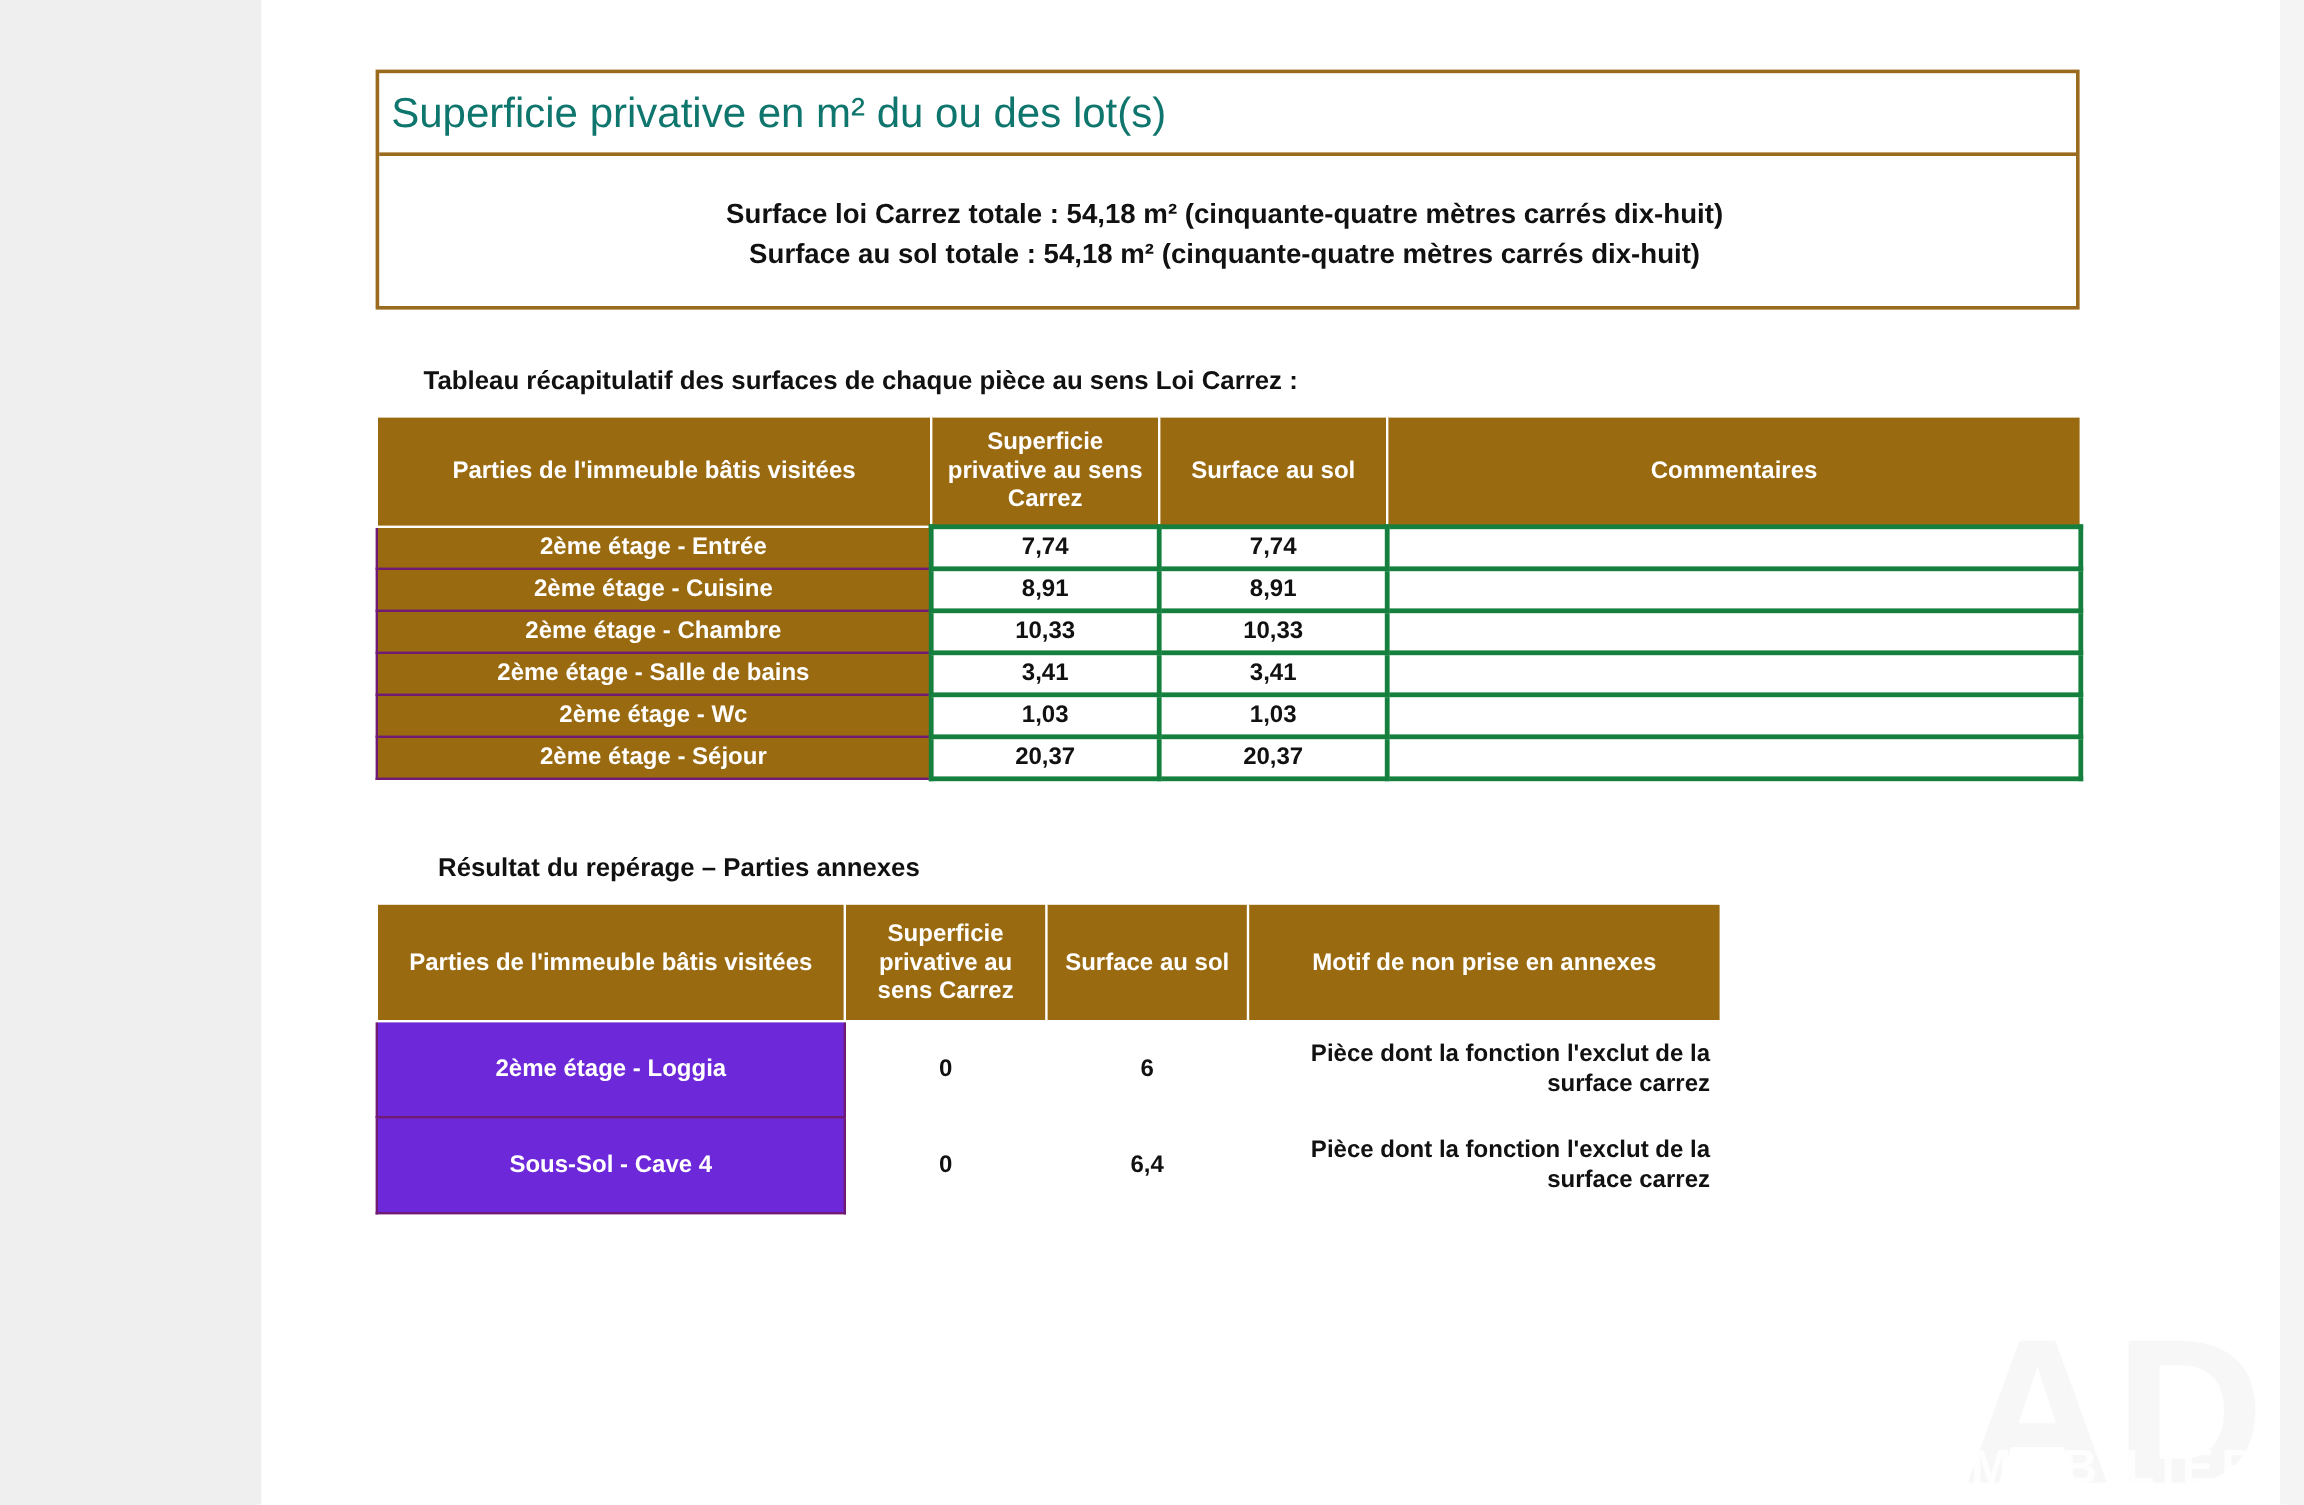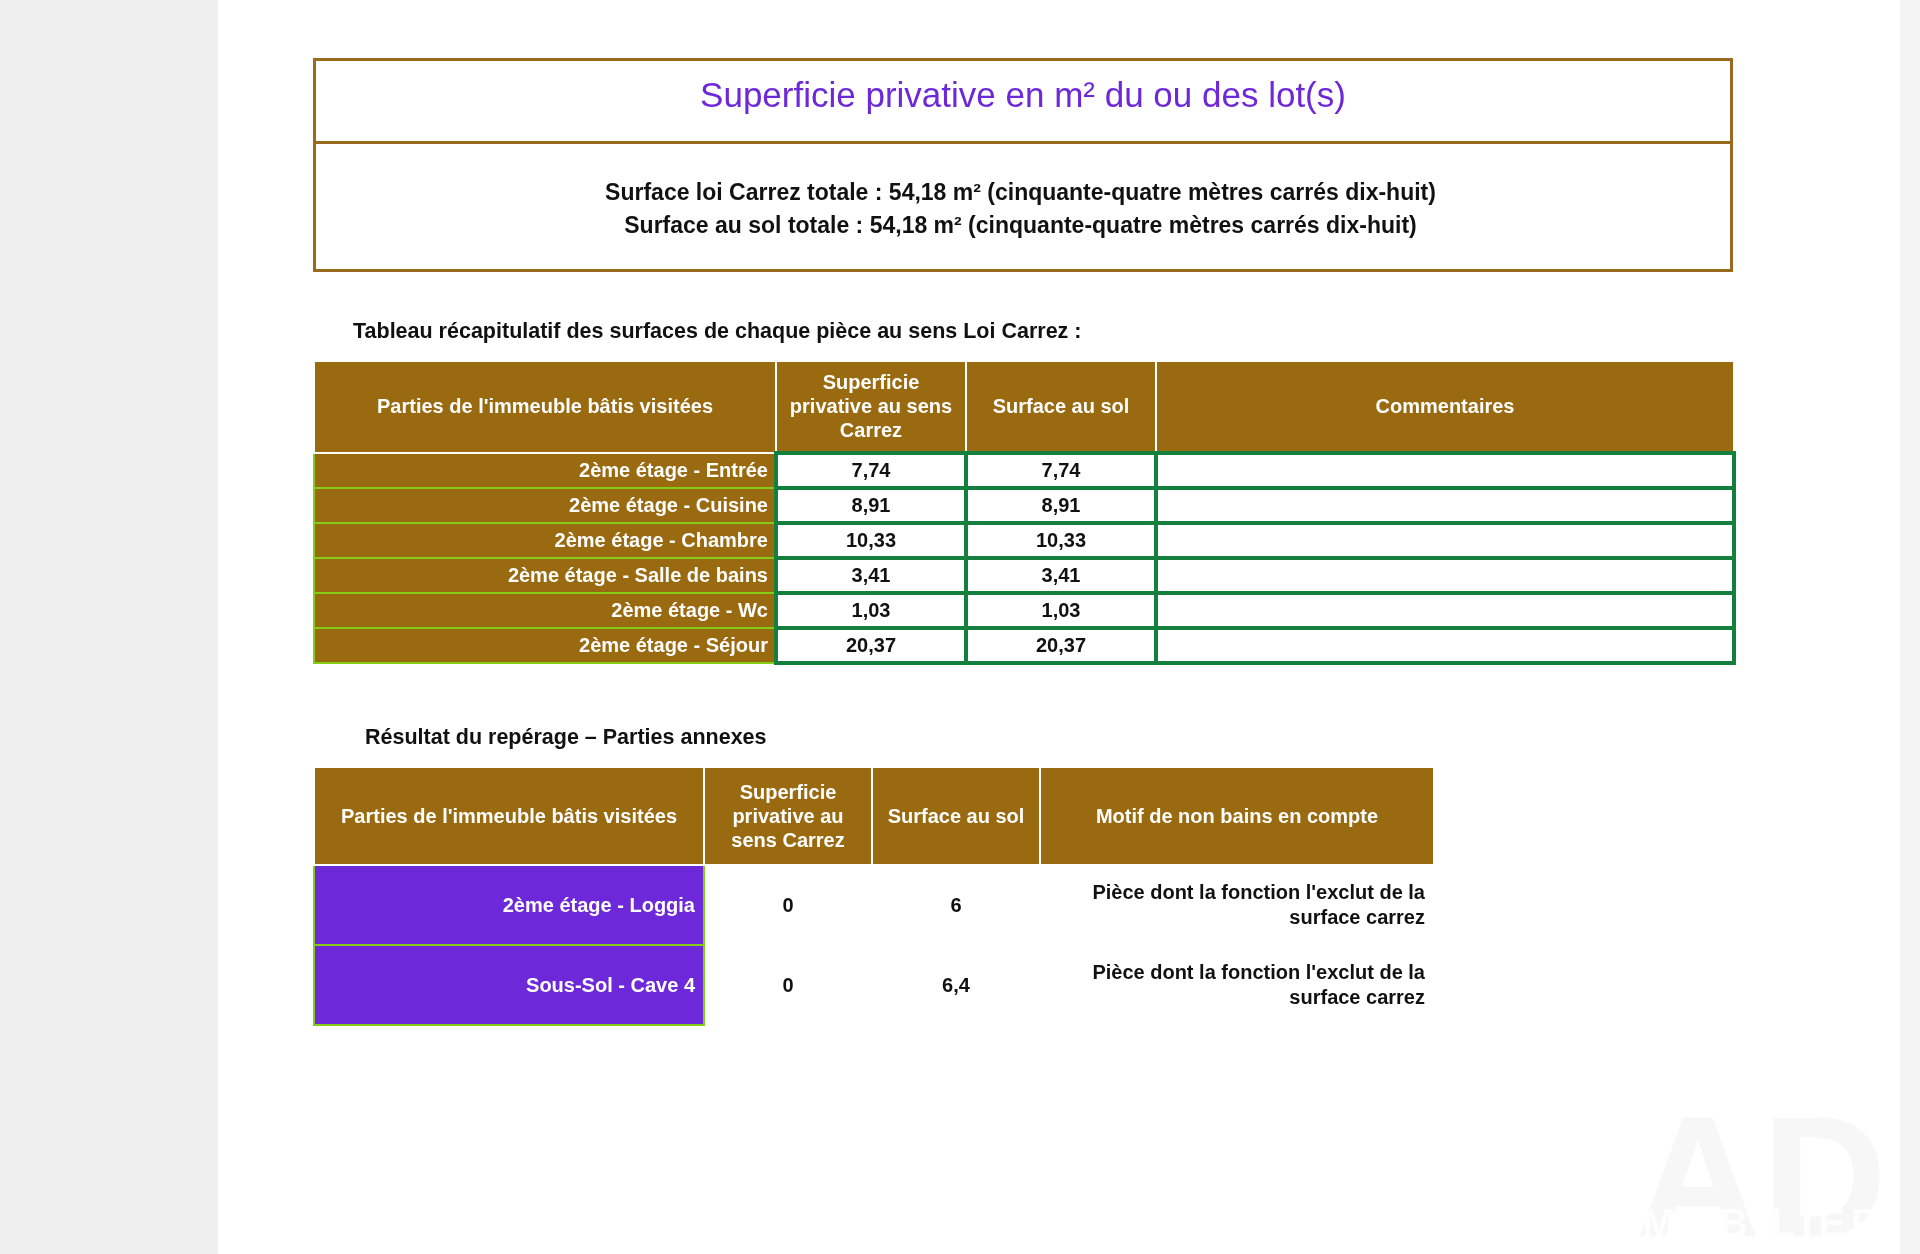--- a/index.html
+++ b/index.html
@@ -44,25 +44,24 @@
     left: 95px;
     top: 58px;
     width: 1420px;
   }
   
   .header-box {
     border: 3px solid #9a6a1f;
     background: #ffffff;
   }
   .header-title {
-    text-align: center;
     font-size: 35px;
-    padding: 14px 10px 26px 10px;
+    padding: 14px 10px 12px 10px;
     border-bottom: 3px solid #9a6a1f;
-    color: #6d28d9;
+    color: #0f766e;
     font-weight: 400;
   }
   .header-body {
     text-align: center;
     padding: 32px 10px 28px 5px;
     font-size: 23px;
     font-weight: bold;
     line-height: 1.42;
     color: #111111;
   }
@@ -98,22 +97,21 @@
     font-size: 20px;
     font-weight: bold;
     text-align: center;
     padding: 4px 6px;
     background: #ffffff;
     color: #111111;
   }
   .tbl td.room {
     background: #9a6a10;
     color: #ffffff;
-    border: 2px solid #84cc16;
-    text-align: right;
+    border: 2px solid #701a75;
   }
   .tbl td.comment {
     background: #ffffff;
   }
   .tbl.main {
     border: 2px solid #9a6a10;
   }
   
   .c-room   { width: 462px; }
   .c-carrez { width: 190px; }
@@ -274,21 +272,21 @@
           <col class="c2-room">
             <col class="c2-carrez">
             <col class="c2-sol">
             <col class="c2-motif">
         </colgroup>
         <thead>
           <tr>
             <th>Parties de l'immeuble bâtis visitées</th>
             <th>Superficie privative au sens Carrez</th>
             <th>Surface au sol</th>
-            <th>Motif de non bains en compte</th>
+            <th>Motif de non prise en annexes</th>
           </tr>
         </thead>
         <tbody>
           <tr>
             <td class="room">2ème étage - Loggia</td>
             <td>0</td>
             <td>6</td>
             <td class="motif">Pièce dont la fonction l'exclut de la surface carrez</td>
           </tr>
           <tr>

